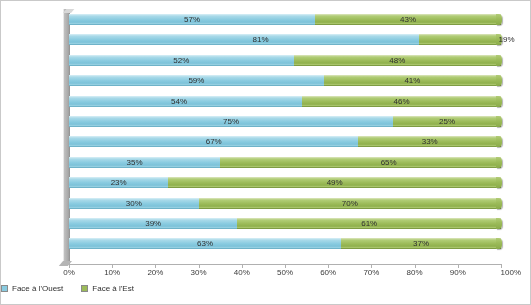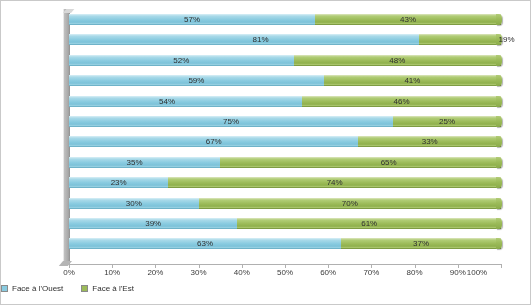--- a/index.html
+++ b/index.html
@@ -213,21 +213,21 @@
           <div class="bar-cap" style="left: 427px;"></div>
           <div class="seg-label" style="left: 0px; width: 254.88px;">59%</div>
           <div class="seg-label" style="left: 254.88px; width: 177.12px;">41%</div>
         </div>
       </div>
       <div class="row" style="top: 84.6px;">
         <div class="bar-track">
           <div class="seg seg-west" style="width: 233.28px;"></div>
           <div class="seg seg-east" style="left: 233.28px; width: 198.72px;"></div>
           <div class="bar-cap" style="left: 427px;"></div>
-          <div class="seg-label" style="left: 4px; width: 188px;">54%</div>
+          <div class="seg-label" style="left: 16px; width: 188px;">54%</div>
           <div class="seg-label" style="left: 233.28px; width: 198.72px;">46%</div>
         </div>
       </div>
       <div class="row" style="top: 105px;">
         <div class="bar-track">
           <div class="seg seg-west" style="width: 324px;"></div>
           <div class="seg seg-east" style="left: 324px; width: 108px;"></div>
           <div class="bar-cap" style="left: 427px;"></div>
           <div class="seg-label" style="left: 0px; width: 324px;">75%</div>
           <div class="seg-label" style="left: 324px; width: 108px;">25%</div>
@@ -250,21 +250,21 @@
           <div class="seg-label" style="left: 0px; width: 131px;">35%</div>
           <div class="seg-label" style="left: 151.2px; width: 337px;">65%</div>
         </div>
       </div>
       <div class="row" style="top: 166.2px;">
         <div class="bar-track">
           <div class="seg seg-west" style="width: 99.36px;"></div>
           <div class="seg seg-east" style="left: 99.36px; width: 332.64px;"></div>
           <div class="bar-cap" style="left: 427px;"></div>
           <div class="seg-label" style="left: 0px; width: 99.36px;">23%</div>
-          <div class="seg-label" style="left: 99.36px; width: 332.64px;">74%</div>
+          <div class="seg-label" style="left: 99.36px; width: 332.64px;">49%</div>
         </div>
       </div>
       <div class="row" style="top: 186.6px;">
         <div class="bar-track">
           <div class="seg seg-west" style="width: 129.6px;"></div>
           <div class="seg seg-east" style="left: 129.6px; width: 302.4px;"></div>
           <div class="bar-cap" style="left: 427px;"></div>
           <div class="seg-label" style="left: 0px; width: 129.6px;">30%</div>
           <div class="seg-label" style="left: 129.6px; width: 302.4px;">70%</div>
         </div>
@@ -304,21 +304,21 @@
       <div class="tick-label" style="left: 284px;">50%</div>
       <div class="tick" style="left: 327.2px;"></div>
       <div class="tick-label" style="left: 327.2px;">60%</div>
       <div class="tick" style="left: 370.4px;"></div>
       <div class="tick-label" style="left: 370.4px;">70%</div>
       <div class="tick" style="left: 413.6px;"></div>
       <div class="tick-label" style="left: 413.6px;">80%</div>
       <div class="tick" style="left: 456.8px;"></div>
       <div class="tick-label" style="left: 456.8px;">90%</div>
       <div class="tick" style="left: 500px;"></div>
-      <div class="tick-label" style="left: 476px;">100%</div>
+      <div class="tick-label" style="left: 500px; text-align: right;">100%</div>
     </div>
 
   <div id="legend">
       <div class="legend-item">
         <span class="legend-swatch" style="background: rgb(137, 203, 224);"></span>
         <span class="legend-text">Face à l'Ouest</span>
       </div>
       <div class="legend-item">
         <span class="legend-swatch" style="background: rgb(156, 187, 89);"></span>
         <span class="legend-text">Face à l'Est</span>

